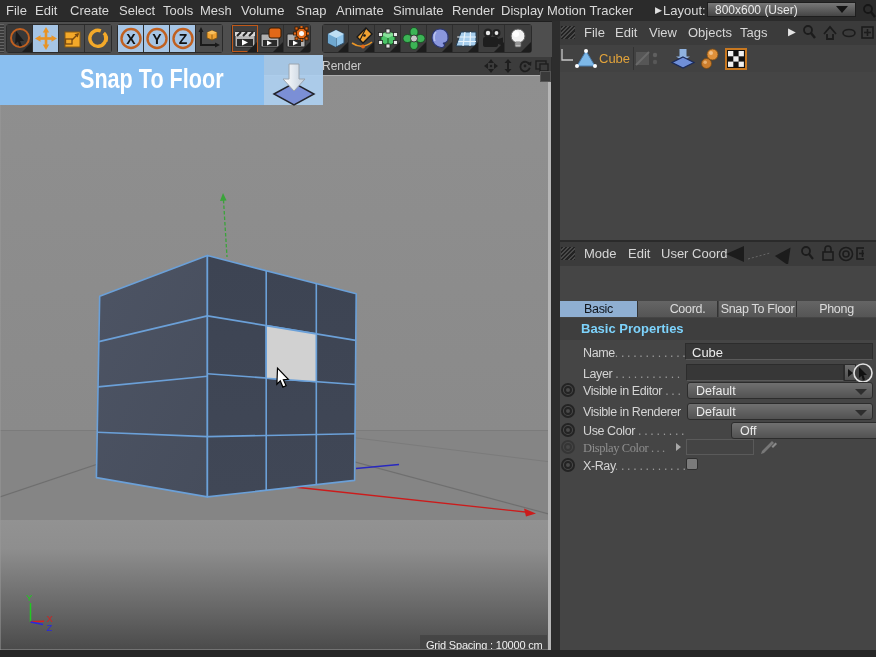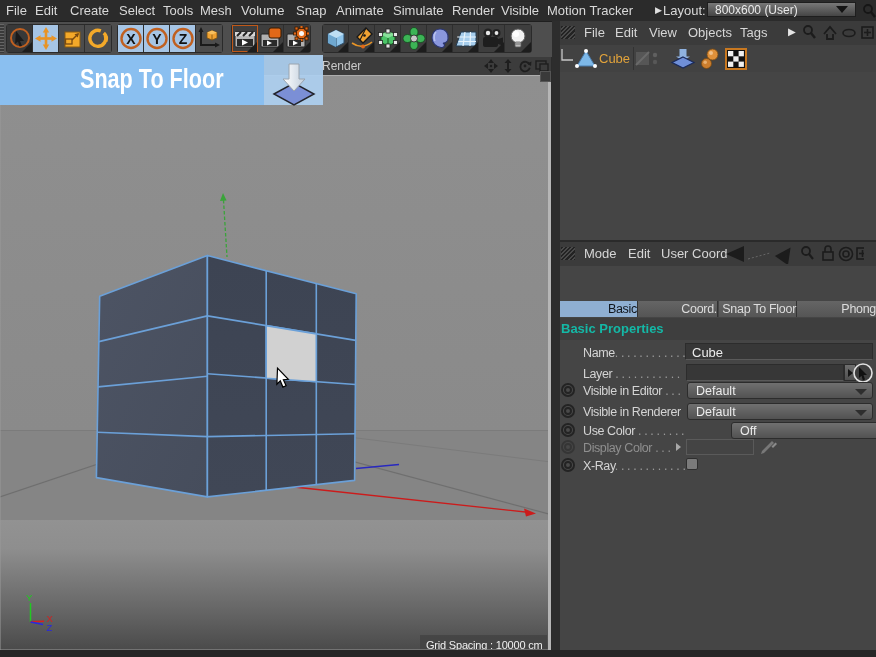--- a/index.html
+++ b/index.html
@@ -35,21 +35,21 @@
   #banner .tile2 { position:absolute; left:264px; top:0; width:59px; height:50px; background:rgba(173,208,240,0.93); }
   #banner .txt { position:absolute; left:80px; top:0; height:50px; line-height:49px; color:#fff;
     font-size:27px; font-weight:700; transform:scaleX(0.8); transform-origin:left center; }
   
   #rpanel { position:absolute; left:552px; top:21px; width:324px; height:629px; background:#454545; }
   #rpanel .dgap { position:absolute; left:0; top:0; width:8px; height:629px; background:#2d2d2d; }
   .phead { position:absolute; left:0; width:324px; height:24px; background:#3b3b3b; color:#d6d6d6; font-size:13px; }
   .grip { position:absolute; left:9px; top:5px; width:14px; height:13px;
     background-image:repeating-linear-gradient(135deg,#232323 0 1.5px,#4a4a4a 1.5px 3px); }
   
-  .tab { position:absolute; height:16px; font-size:12.5px; letter-spacing:-0.3px; white-space:nowrap; text-align:right; color:#dcdcdc;
+  .tab { position:absolute; height:16px; font-size:12.5px; letter-spacing:-0.3px; white-space:nowrap; text-align:center; color:#dcdcdc;
     background:linear-gradient(#656565,#555555); border-right:1px solid #333; line-height:16px; }
   .tab.active { background:#8fafd2; color:#10151c; }
   
   .lbl { position:absolute; color:#d4d4d4; font-size:12.5px; letter-spacing:-0.4px; white-space:nowrap; }
   .lbl.dis { color:#8f8f8f; }
   .field { position:absolute; background:#373737; border:1px solid #2c2c2c; border-bottom-color:#5a5a5a; }
   .drop { position:absolute; background:linear-gradient(#707070,#525252); border:1px solid #2c2c2c;
     border-radius:3px; color:#ececec; font-size:12.5px; }
   .drop .arr { position:absolute; right:5px; top:6px; width:0; height:0;
     border-left:6px solid transparent; border-right:6px solid transparent; border-top:6px solid #2e2e2e; }
@@ -69,21 +69,21 @@
     <span class="mi" style="left:35px">Edit</span>
     <span class="mi" style="left:70px">Create</span>
     <span class="mi" style="left:119px">Select</span>
     <span class="mi" style="left:163px">Tools</span>
     <span class="mi" style="left:200px">Mesh</span>
     <span class="mi" style="left:241px">Volume</span>
     <span class="mi" style="left:296px">Snap</span>
     <span class="mi" style="left:336px">Animate</span>
     <span class="mi" style="left:393px">Simulate</span>
     <span class="mi" style="left:452px">Render</span>
-    <span class="mi" style="left:501px">Visible</span>
+    <span class="mi" style="left:501px">Display</span>
     <span class="mi" style="left:547px">Motion Tracker</span>
     <span class="mi" style="left:655px;top:5px;color:#e0e0e0;font-size:9px;">▶</span>
     <span class="mi" style="left:663px">Layout:</span>
     <svg width="14" height="16" viewBox="0 0 14 16" style="position:absolute;left:862px;top:3px;">
         <circle cx="6" cy="6" r="4" fill="none" stroke="#161616" stroke-width="1.8"></circle>
         <line x1="9" y1="9" x2="13" y2="14" stroke="#161616" stroke-width="2.4"></line>
       </svg>
   </div>
   <div class="abs" style="left:707px;top:2px;width:149px;height:15px;background:linear-gradient(#787878,#454545);border:1px solid #1e1e1e;color:#eaeaea;font-size:12px;">
     <span style="position:absolute;left:7px;top:0px;">800x600 (User)</span>
@@ -491,21 +491,21 @@
       </svg>
     </div>
 
 
     <div class="tab active" style="left:8px;top:280px;width:78px;">Basic</div>
     <div class="tab" style="left:86px;top:280px;width:80px;padding-left:20px;">Coord.</div>
     <div class="tab" style="left:167px;top:280px;width:78px;">Snap To Floor</div>
     <div class="tab" style="left:245px;top:280px;width:79px;border-right:none;">Phong</div>
 
     <div class="abs" style="left:0;top:297px;width:324px;height:22px;background:#3e3e3e;">
-      <span class="abs" style="left:9px;top:3px;color:#14b8a6;font-size:13px;font-weight:700;">Basic Properties</span>
+      <span class="abs" style="left:9px;top:3px;color:#7dd3fc;font-size:13px;font-weight:700;padding-left:20px;">Basic Properties</span>
     </div>
 
     <span class="lbl" style="left:31px;top:325px;">Name<span style="color:#9a9a9a">. . . . . . . . . . . .</span></span>
     <div class="field" style="left:133px;top:322px;width:188px;height:17px;">
       <span class="abs" style="left:6px;top:1px;color:#ececec;font-size:13px;">Cube</span>
     </div>
     <span class="lbl" style="left:31px;top:346px;">Layer<span style="color:#9a9a9a"> . . . . . . . . . . .</span></span>
     <div class="field" style="left:134px;top:343px;width:158px;height:17px;"></div>
     <div class="abs" style="left:292px;top:343px;width:12px;height:17px;background:linear-gradient(#6e6e6e,#4f4f4f);border:1px solid #2c2c2c;">
       <span style="position:absolute;left:3px;top:4px;width:0;height:0;border-top:4px solid transparent;border-bottom:4px solid transparent;border-left:5px solid #161616;"></span>
@@ -526,21 +526,21 @@
       <span class="abs" style="left:8px;top:1px;">Default</span>
         <span class="arr"></span>
     </div>
     <div class="radio" style="left:9px;top:402px;"></div>
     <span class="lbl" style="left:31px;top:403px;">Use Color<span style="color:#9a9a9a"> . . . . . . . .</span></span>
     <div class="drop" style="left:135px;top:401px;width:186px;height:17px;margin-left:44px;">
       <span class="abs" style="left:8px;top:1px;">Off</span>
         <span class="arr"></span>
     </div>
     <div class="radio" style="left:9px;top:419px;opacity:0.45;"></div>
-    <span class="lbl dis" style="left:31px;top:420px;">Display Color<span> . . .</span></span>
+    <span class="lbl dis" style="left:31px;top:420px;font-family:Liberation Serif, serif;">Display Color<span> . . .</span></span>
     <span class="abs" style="left:124px;top:422px;width:0;height:0;border-top:4px solid transparent;border-bottom:4px solid transparent;border-left:5px solid #a8a8a8;"></span>
     <div class="field" style="left:134px;top:418px;width:68px;height:16px;border-color:#5a5a5a;background:#444;"></div>
     <svg width="18" height="16" viewBox="0 0 18 16" style="position:absolute;left:208px;top:418px;">
       <path d="M1 15 L4 14 L14 4 L12 2 L2 12 Z" fill="#787878"></path>
       <path d="M13 9 L17 5 L15.5 3.5 L11.5 7.5 Z" fill="#8a8a8a"></path>
     </svg>
     <div class="radio" style="left:9px;top:437px;"></div>
     <span class="lbl" style="left:31px;top:438px;">X-Ray<span style="color:#9a9a9a">. . . . . . . . . . . .</span></span>
     <div class="abs" style="left:134px;top:437px;width:12px;height:12px;background:#7a7a7a;border:1px solid #2e2e2e;border-radius:2px;"></div>
     <div class="dgap"></div>

